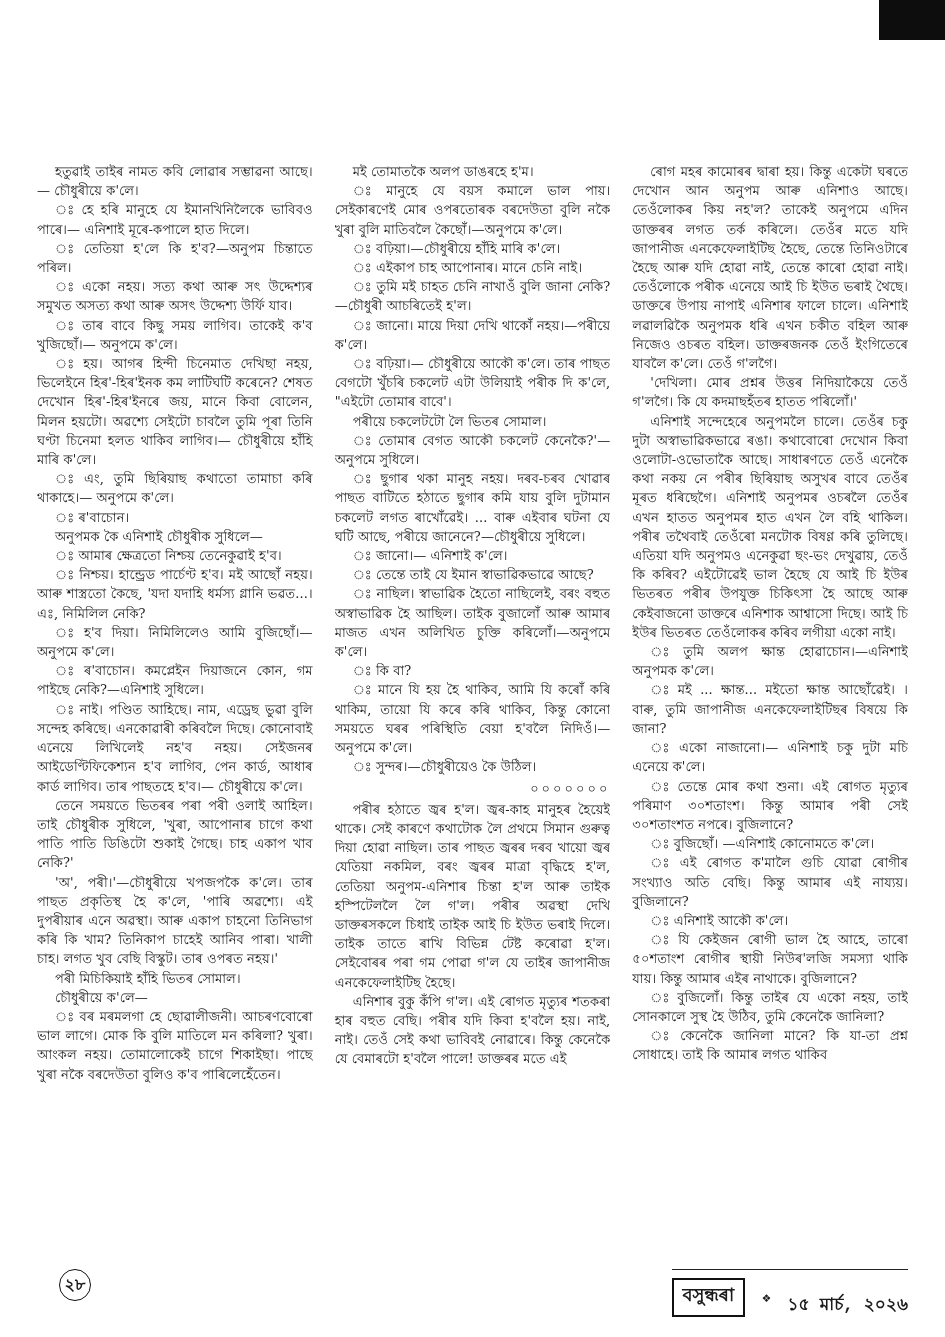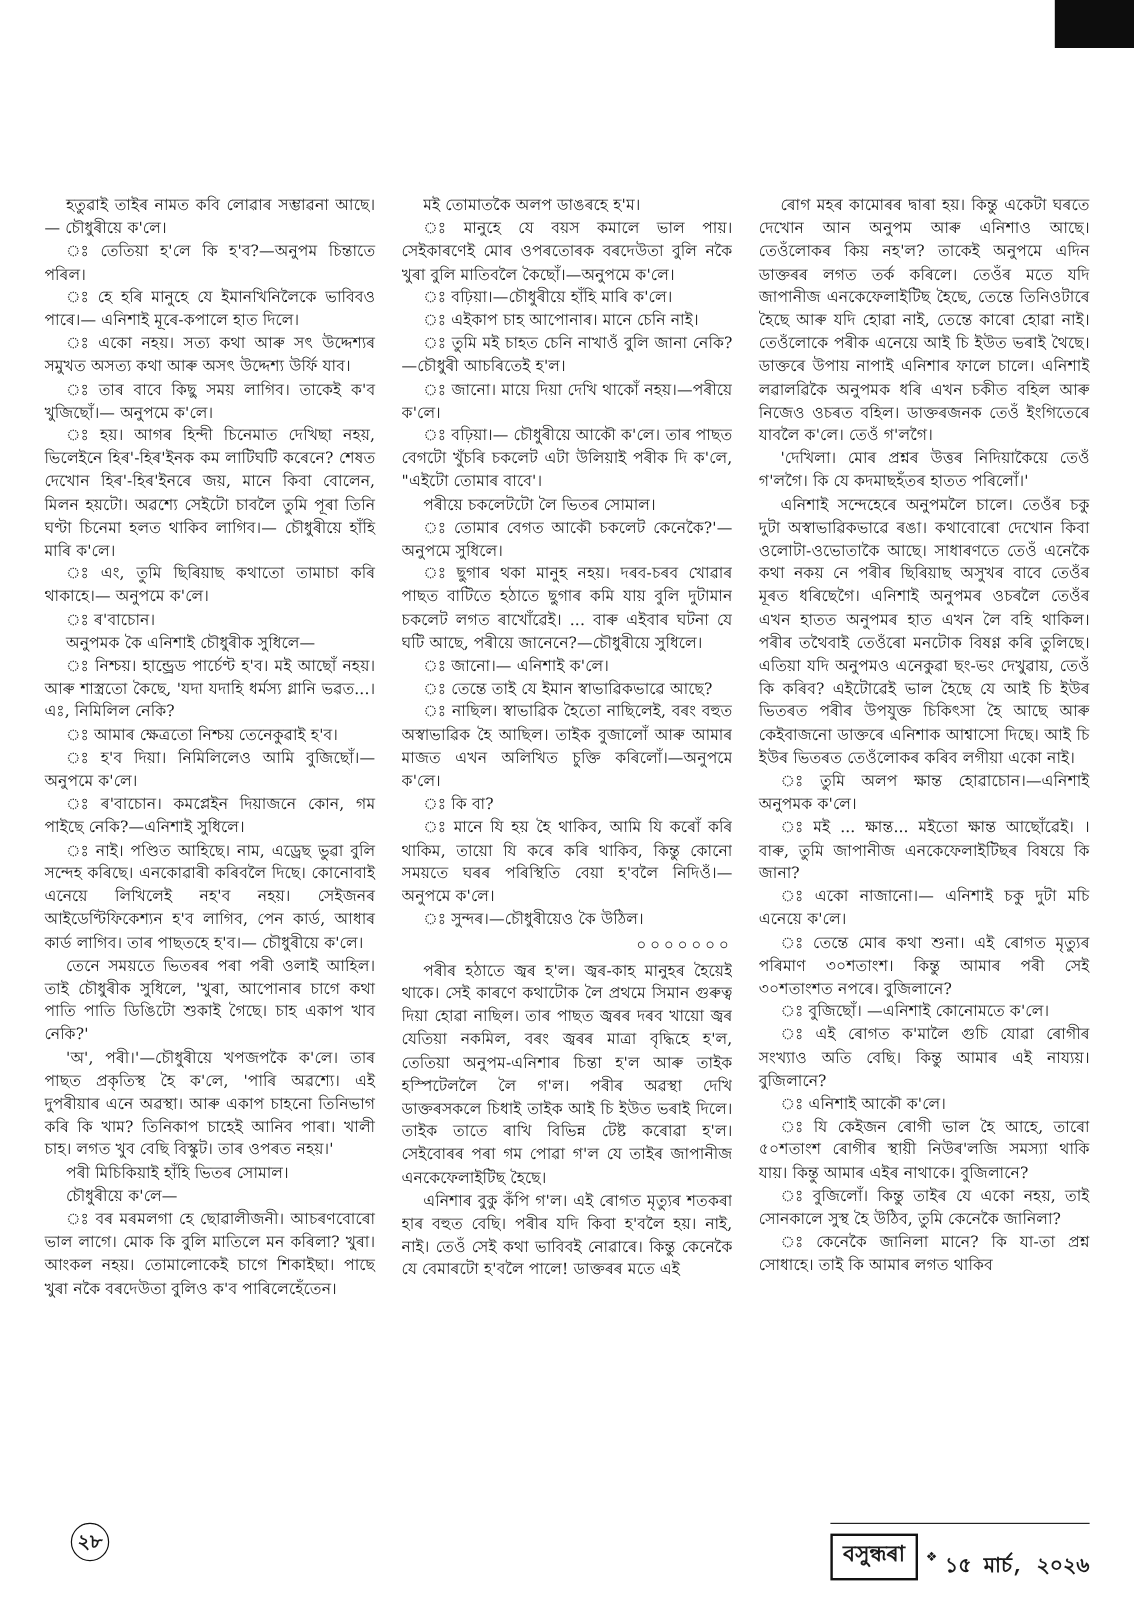--- a/index.html
+++ b/index.html
@@ -53,51 +53,51 @@
   }
   .page-number-circle {
     width:32px; height:32px;
     border:1.6px solid #111;
     border-radius:50%;
     display:flex; align-items:center; justify-content:center;
     font-size:16px; font-weight:bold;
     margin-left:22px;
   }
   .footer-right {
-    display:flex; align-items:center; gap:7px;
+    display:flex; align-items:center; gap:17px;
     border-top:1px solid #222;
     padding-top:6px;
   }
   .magazine-box {
     border:2px solid #111;
     padding:1px 9px 3px 9px;
     font-weight:bold;
     font-size:18px;
   }
   .footer-ornament { font-size:14px; }
   .footer-date { font-weight:bold; font-size:17px;margin-top:15px; }
 </style>
 </head>
 <body>
 
 <div class="corner-mark"></div>
 
 <div class="text-area">
   <div class="column">
       <p class="para">হতুৱাই তাইৰ নামত কবি লোৱাৰ সম্ভাৱনা আছে।— চৌধুৰীয়ে ক'লে।</p>
+      <p class="para">ঃ হে হৰি মানুহে যে ইমানখিনিলৈকে ভাবিবও পাৰে।— এনিশাই মূৰে-কপালে হাত দিলে।</p>
       <p class="para">ঃ তেতিয়া হ'লে কি হ'ব?—অনুপম চিন্তাতে পৰিল।</p>
-      <p class="para">ঃ হে হৰি মানুহে যে ইমানখিনিলৈকে ভাবিবও পাৰে।— এনিশাই মূৰে-কপালে হাত দিলে।</p>
       <p class="para">ঃ একো নহয়। সত্য কথা আৰু সৎ উদ্দেশ্যৰ সমুখত অসত্য কথা আৰু অসৎ উদ্দেশ্য উৰ্ফি যাব।</p>
       <p class="para">ঃ তাৰ বাবে কিছু সময় লাগিব। তাকেই ক'ব খুজিছোঁ।— অনুপমে ক'লে।</p>
       <p class="para">ঃ হয়। আগৰ হিন্দী চিনেমাত দেখিছা নহয়, ভিলেইনে হিৰ'-হিৰ'ইনক কম লাটিঘটি কৰেনে? শেষত দেখোন হিৰ'-হিৰ'ইনৰে জয়, মানে কিবা বোলেন, মিলন হয়টো। অৱশ্যে সেইটো চাবলৈ তুমি পূৰা তিনি ঘণ্টা চিনেমা হলত থাকিব লাগিব।— চৌধুৰীয়ে হাঁহি মাৰি ক'লে।</p>
       <p class="para">ঃ এং, তুমি ছিৰিয়াছ কথাতো তামাচা কৰি থাকাহে।— অনুপমে ক'লে।</p>
       <p class="para">ঃ ৰ'বাচোন।</p>
       <p class="para">অনুপমক কৈ এনিশাই চৌধুৰীক সুধিলে—</p>
+      <p class="para">ঃ আমাৰ ক্ষেত্ৰতো নিশ্চয় তেনেকুৱাই হ'ব।</p>
       <p class="para">ঃ নিশ্চয়। হান্ড্ৰেড পাৰ্চেণ্ট হ'ব। মই আছোঁ নহয়। আৰু শাস্ত্ৰতো কৈছে, 'যদা যদাহি ধৰ্মস্য গ্লানি ভৱত...। এঃ, নিমিলিল নেকি?</p>
-      <p class="para">ঃ আমাৰ ক্ষেত্ৰতো নিশ্চয় তেনেকুৱাই হ'ব।</p>
       <p class="para">ঃ হ'ব দিয়া। নিমিলিলেও আমি বুজিছোঁ।— অনুপমে ক'লে।</p>
       <p class="para">ঃ ৰ'বাচোন। কমপ্লেইন দিয়াজনে কোন, গম পাইছে নেকি?—এনিশাই সুধিলে।</p>
       <p class="para">ঃ নাই। পণ্ডিত আহিছে। নাম, এড্ৰেছ ভুৱা বুলি সন্দেহ কৰিছে। এনকোৱাৰী কৰিবলৈ দিছে। কোনোবাই এনেয়ে লিখিলেই নহ'ব নহয়। সেইজনৰ আইডেণ্টিফিকেশ্যন হ'ব লাগিব, পেন কাৰ্ড, আধাৰ কাৰ্ড লাগিব। তাৰ পাছতহে হ'ব।— চৌধুৰীয়ে ক'লে।</p>
       <p class="para">তেনে সময়তে ভিতৰৰ পৰা পৰী ওলাই আহিল। তাই চৌধুৰীক সুধিলে, 'খুৰা, আপোনাৰ চাগে কথা পাতি পাতি ডিঙিটো শুকাই গৈছে। চাহ একাপ খাব নেকি?'</p>
       <p class="para">'অ', পৰী।'—চৌধুৰীয়ে খপজপকৈ ক'লে। তাৰ পাছত প্ৰকৃতিস্থ হৈ ক'লে, 'পাৰি অৱশ্যে। এই দুপৰীয়াৰ এনে অৱস্থা। আৰু একাপ চাহনো তিনিভাগ কৰি কি খাম? তিনিকাপ চাহেই আনিব পাৰা। খালী চাহ। লগত খুব বেছি বিস্কুট। তাৰ ওপৰত নহয়।'</p>
       <p class="para">পৰী মিচিকিয়াই হাঁহি ভিতৰ সোমাল।</p>
       <p class="para">চৌধুৰীয়ে ক'লে—</p>
       <p class="para">ঃ বৰ মৰমলগা হে ছোৱালীজনী। আচৰণবোৰো ভাল লাগে। মোক কি বুলি মাতিলে মন কৰিলা? খুৰা। আংকল নহয়। তোমালোকেই চাগে শিকাইছা। পাছে খুৰা নকৈ বৰদেউতা বুলিও ক'ব পাৰিলেহেঁতেন।</p>
     </div>
   <div class="column">

